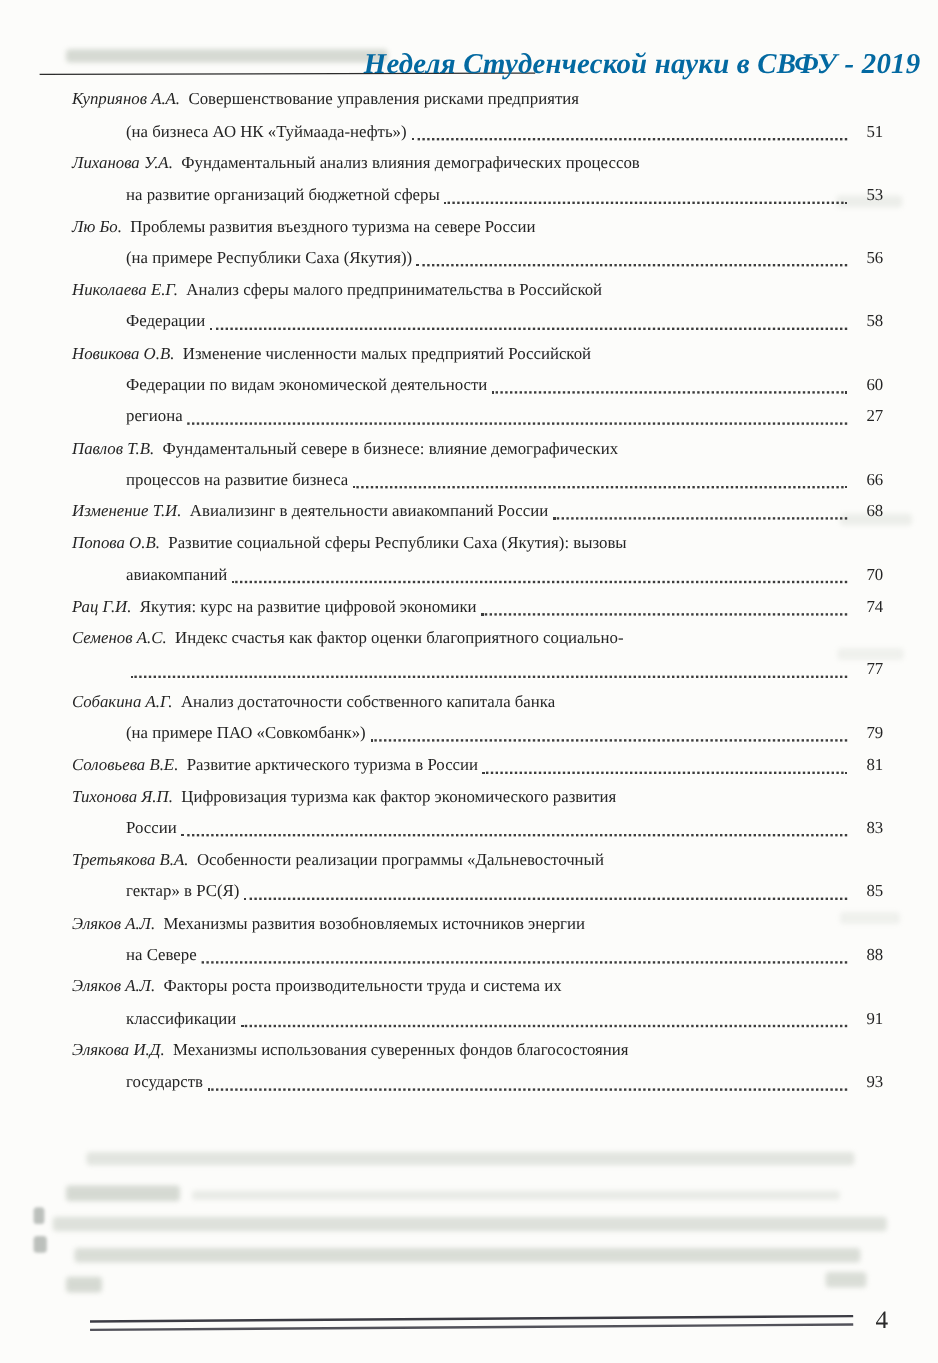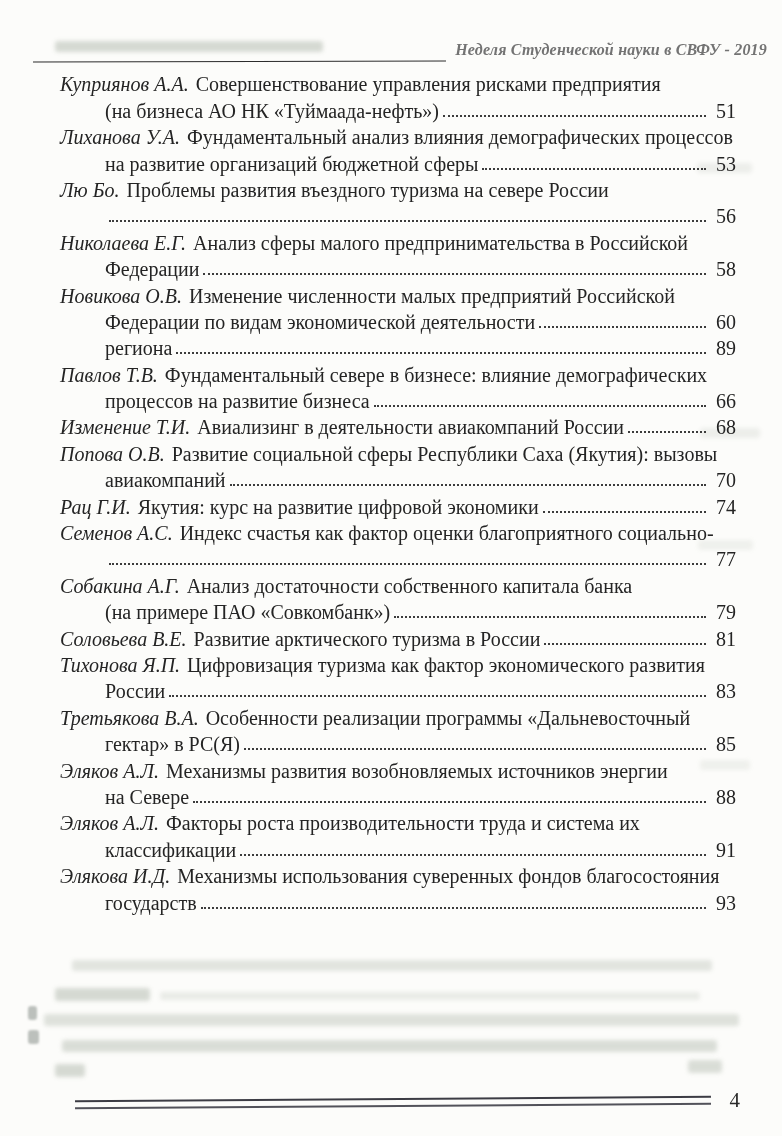--- a/index.html
+++ b/index.html
@@ -5,34 +5,34 @@
   html,body{margin:0;padding:0;}
   body{
     width:782px;height:1136px;position:relative;overflow:hidden;
     background:#fcfcfa;
     font-family:"Liberation Serif","DejaVu Serif",serif;
     color:#242424;
   }
   
   .header-title{
     position:absolute;top:41px;right:15px;
-    font-size:16px;font-style:italic;font-weight:bold;color:#737373;
+    font-size:24px;font-style:italic;font-weight:bold;color:#0369a1;
     white-space:nowrap;letter-spacing:.2px;
   }
   .header-rule{
     position:absolute;left:33px;top:61px;width:413px;height:0;
     border-top:1.7px solid #2c2c2c;transform:rotate(-0.15deg);
   }
   
   .toc{
     position:absolute;left:60px;top:70px;width:676px;
   }
   .line{
     display:flex;align-items:flex-end;height:26.4px;white-space:nowrap;
-    font-size:20px;line-height:24px;
+    font-size:14px;line-height:24px;
   }
   .line.cont{padding-left:45px;}
   .author{font-style:italic;margin-right:7px;}
   .title{}
   .leader{
     flex:1 1 auto;min-width:18px;align-self:flex-end;
     border-bottom:2.4px dotted #3c3c3c;
     margin:0 2px 6px 4px;
   }
   .page{padding-left:4px;min-width:24px;text-align:right;margin-top:48px;}
@@ -90,20 +90,21 @@
     <div class="line cont">
       <span class="title">на развитие организаций бюджетной сферы</span>
       <span class="leader"></span>
       <span class="page">53</span>
     </div>
     <div class="line">
       <span class="author">Лю Бо.</span>
       <span class="title">Проблемы развития въездного туризма на севере России</span>
     </div>
     <div class="line cont">
+      <span class="title">(на примере Республики Саха  (Якутия))</span>
       <span class="leader"></span>
       <span class="page">56</span>
     </div>
     <div class="line">
       <span class="author">Николаева Е.Г.</span>
       <span class="title">Анализ сферы малого предпринимательства в Российской</span>
     </div>
     <div class="line cont">
       <span class="title">Федерации</span>
       <span class="leader"></span>
@@ -114,21 +115,21 @@
       <span class="title">Изменение численности малых предприятий Российской</span>
     </div>
     <div class="line cont">
       <span class="title">Федерации по видам экономической деятельности</span>
       <span class="leader"></span>
       <span class="page">60</span>
     </div>
     <div class="line cont">
       <span class="title">региона</span>
       <span class="leader"></span>
-      <span class="page">89</span>
+      <span class="page">27</span>
     </div>
     <div class="line">
       <span class="author">Павлов Т.В.</span>
       <span class="title">Фундаментальный севере в бизнесе: влияние демографических</span>
     </div>
     <div class="line cont">
       <span class="title">процессов на развитие бизнеса</span>
       <span class="leader"></span>
       <span class="page">66</span>
     </div>

